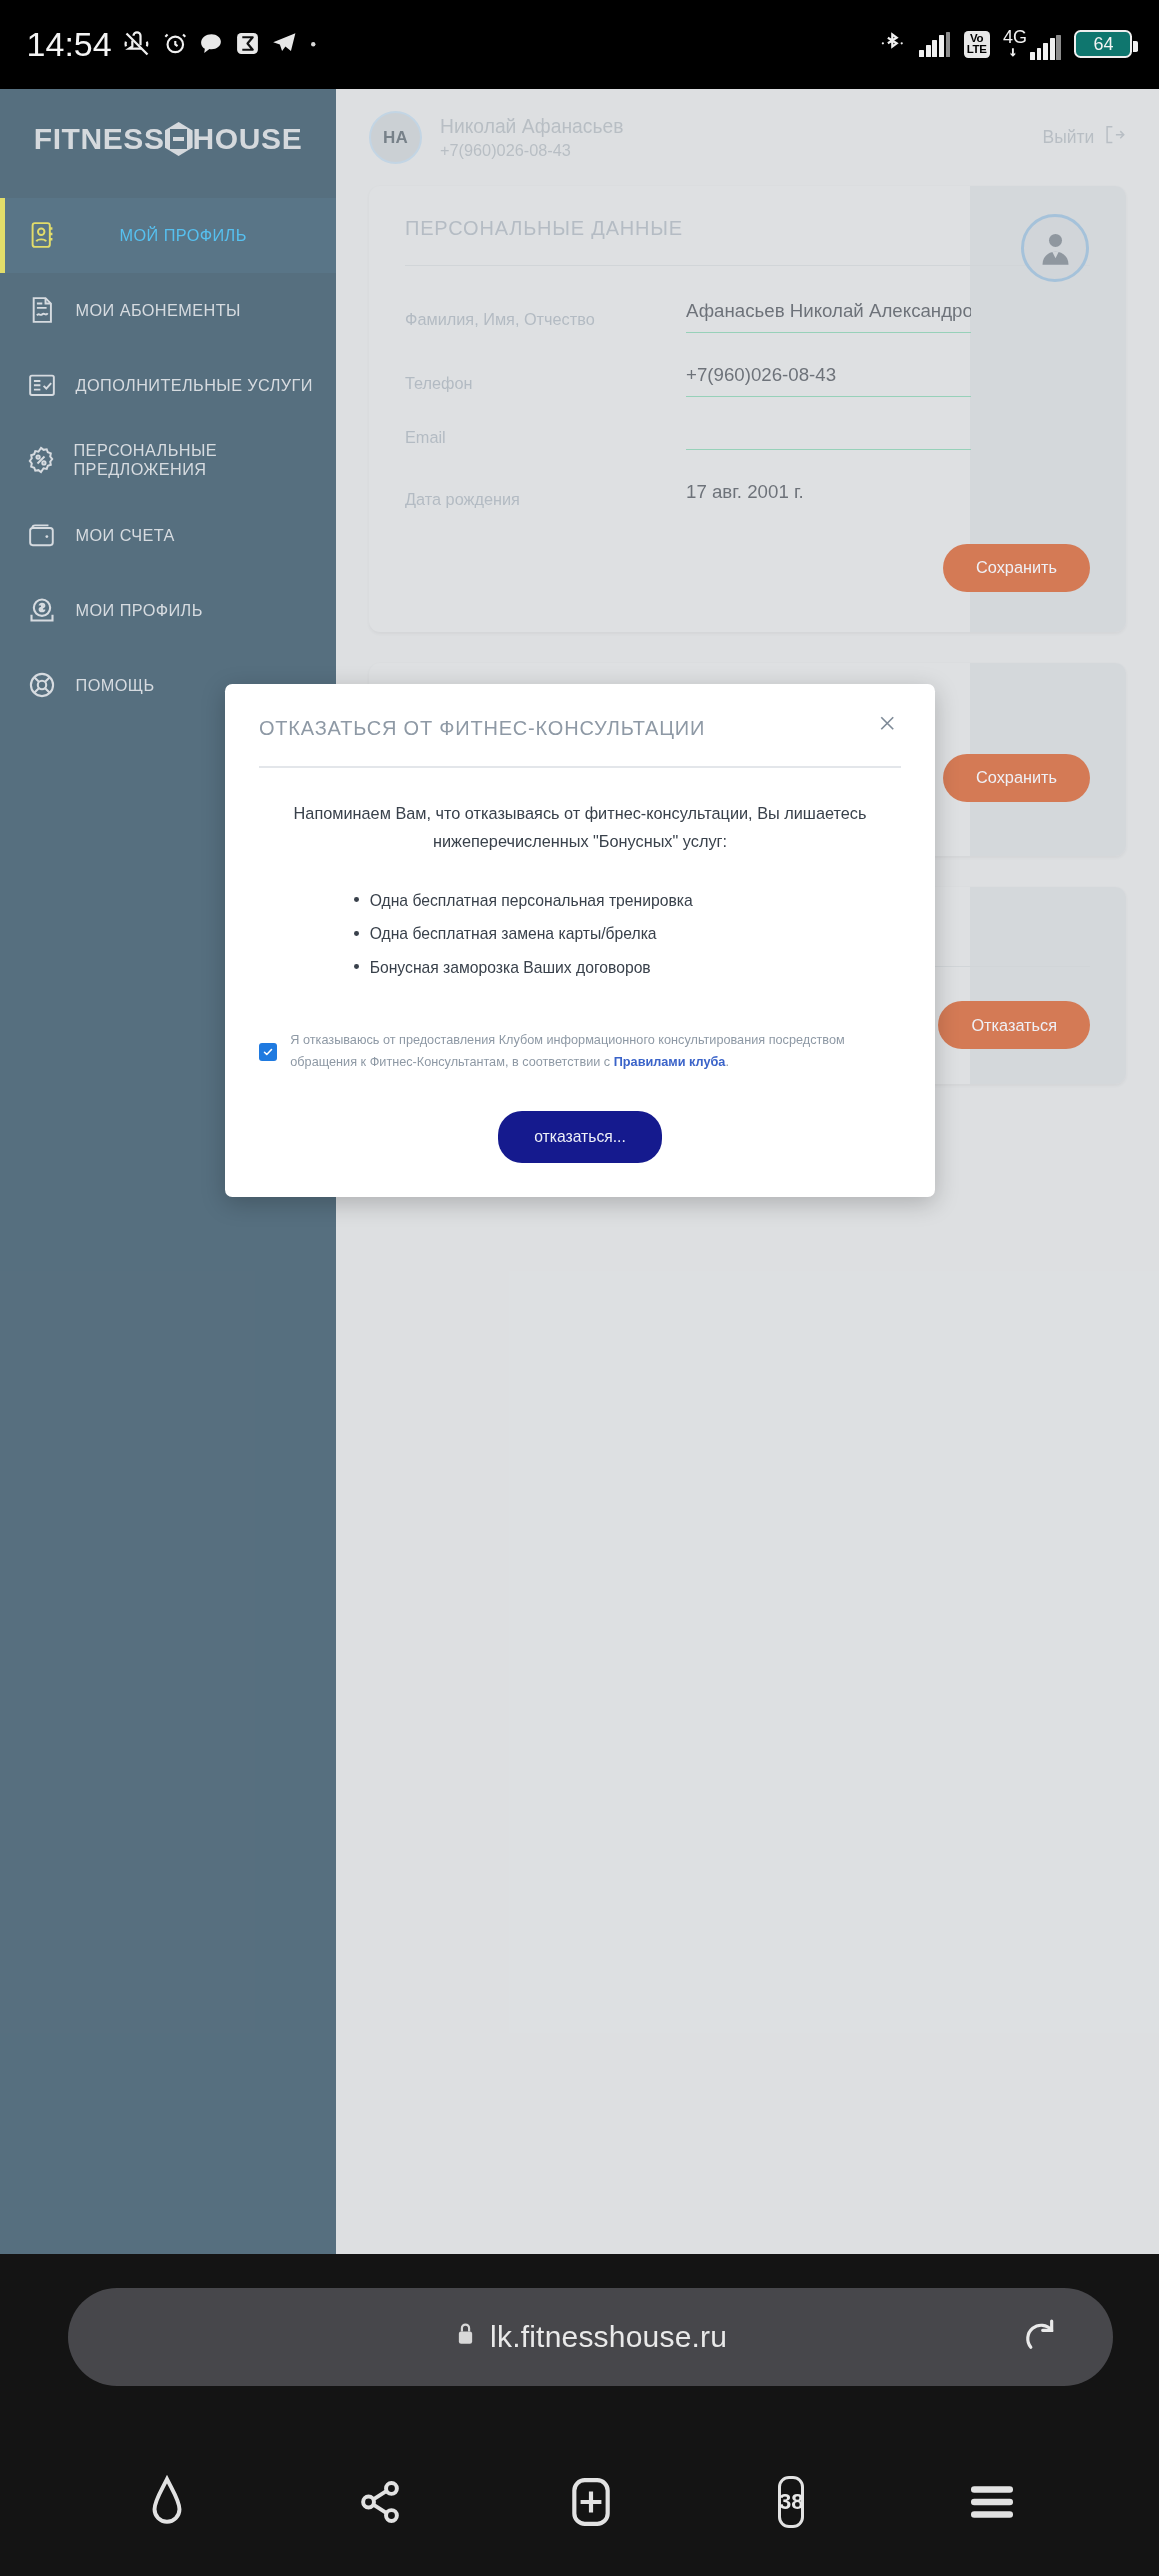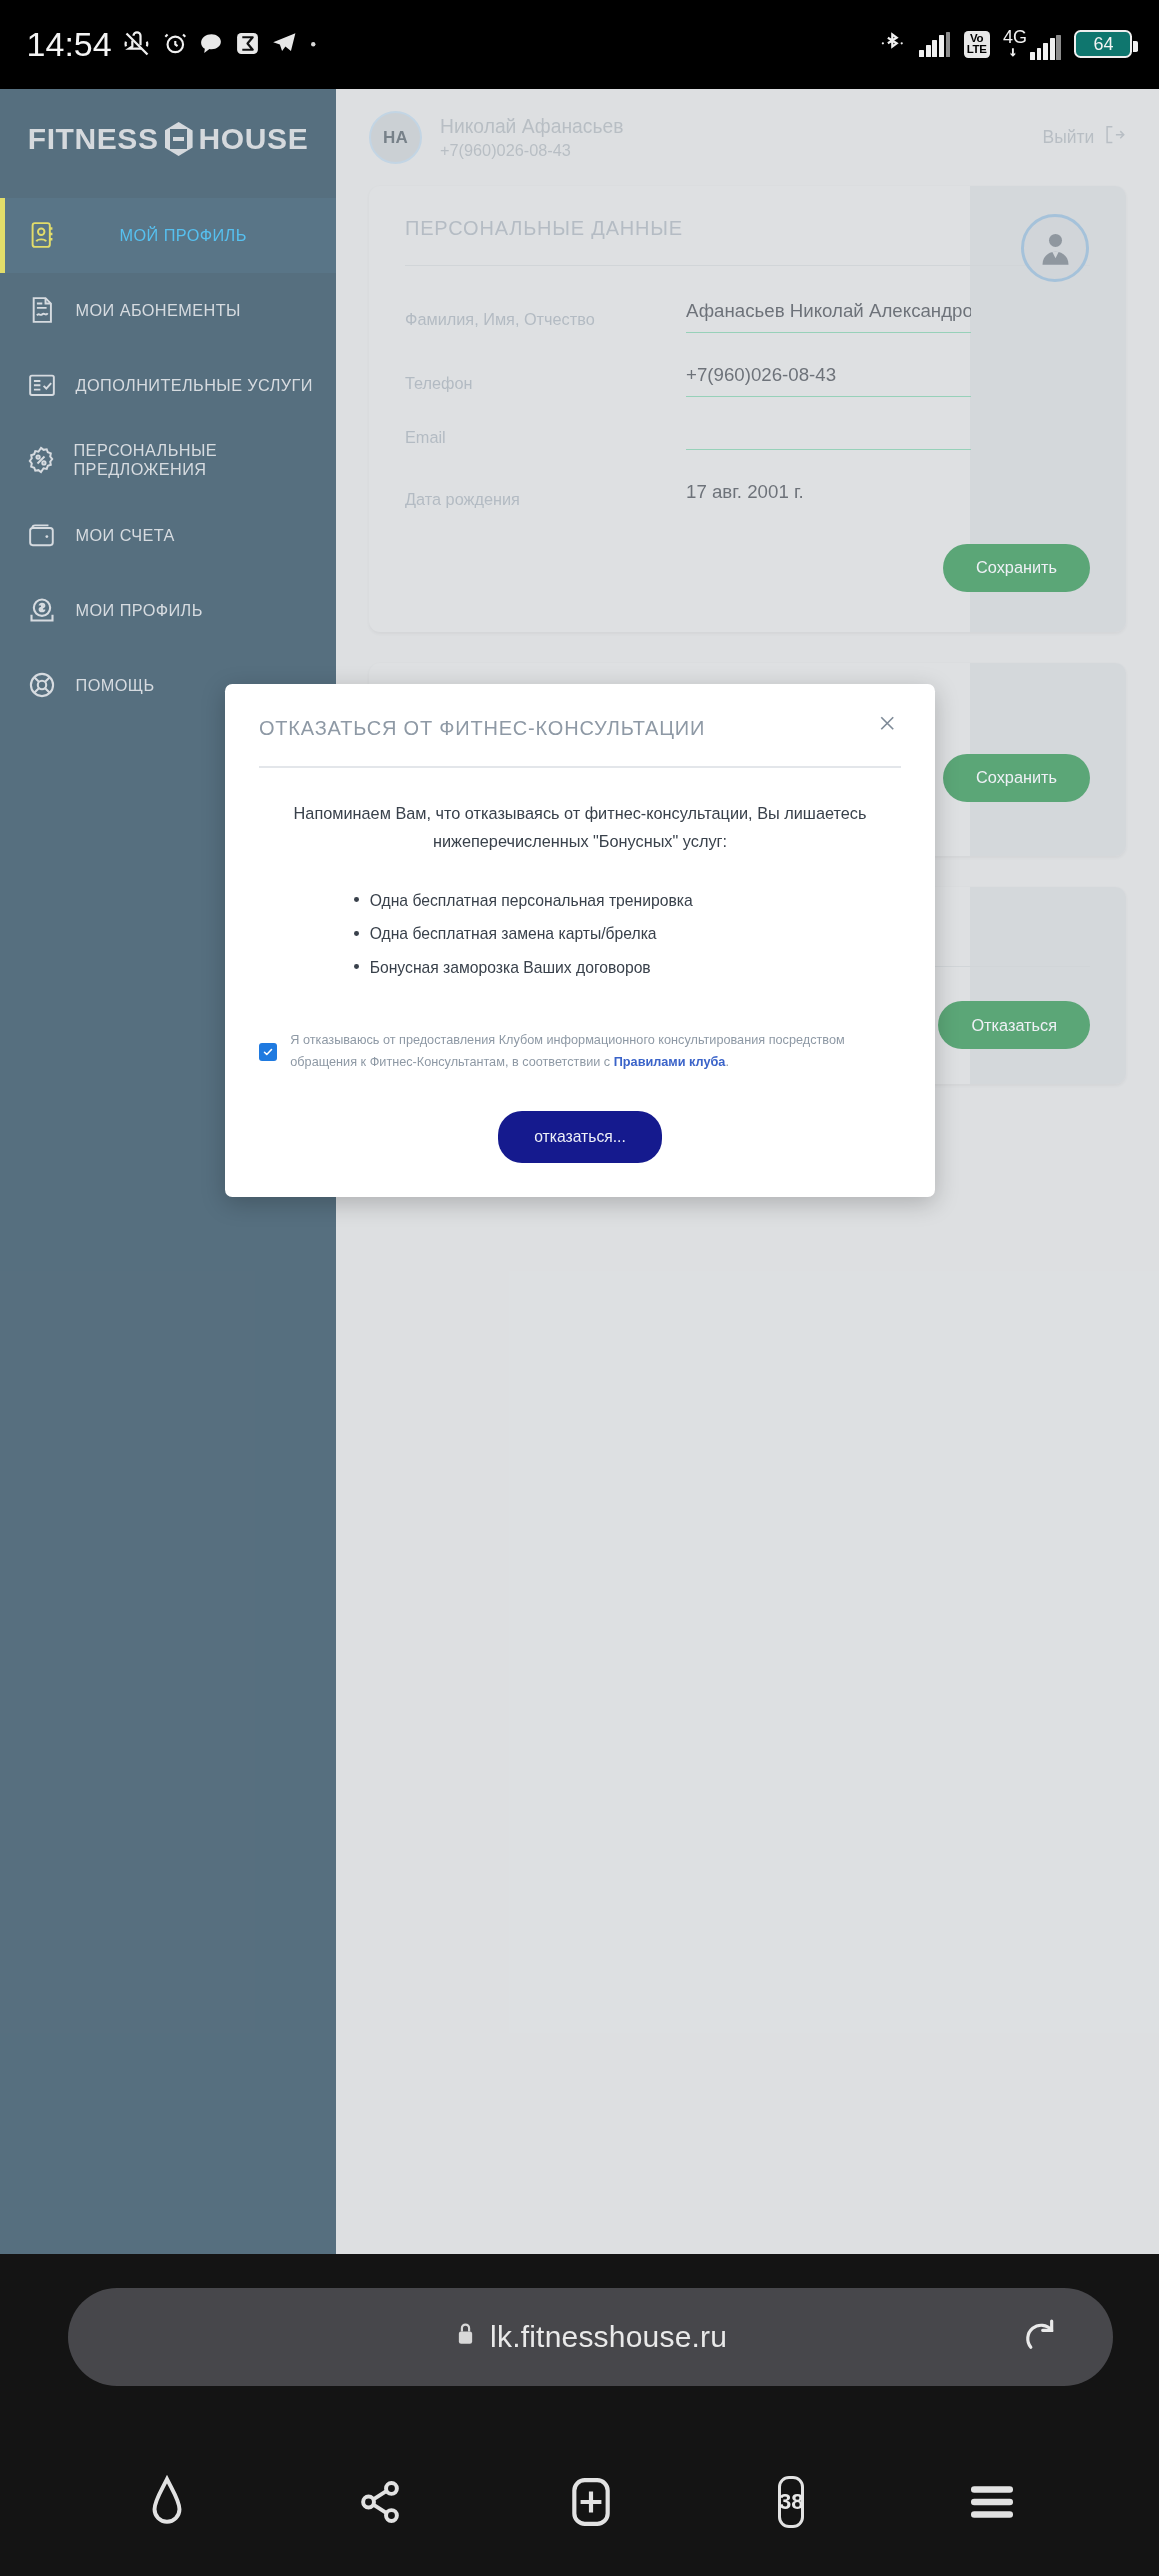--- a/index.html
+++ b/index.html
@@ -46,21 +46,21 @@
   }
 
   
   .sidebar{
     position:absolute; left:0; top:0; width:336px; height:2165px;
     background:#0e3148;
   }
   .logo{
     height:100px; display:flex; align-items:center; justify-content:center;
     color:#c3c9cf; font-size:30px; font-weight:700; letter-spacing:0.6px;
-    gap:6px; font-family:"Liberation Sans", sans-serif;
+    font-family:"Liberation Sans", sans-serif;
   }
   .logo .mark{
     width:28px;height:34px;background:#c3c9cf;
     clip-path:polygon(50% 0,100% 25%,100% 75%,50% 100%,0 75%,0 25%);
     position:relative; display:inline-block;
   }
   .logo .mark:before{
     content:""; position:absolute; left:5.4px; top:6.6px; right:5.4px; bottom:6.6px;
     background:#0e3148;
   }
@@ -126,21 +126,21 @@
     white-space:nowrap; overflow:hidden;
   }
   .fieldval.plain{ border-bottom:none; }
   .pd-avatar{
     position:absolute; right:37px; top:28px;
     width:68px;height:68px;border-radius:50%;
     background:#bdc3c9; border:3px solid #7fa8cb;
     display:flex; align-items:center; justify-content:center;
   }
   .btn-primary{
-    background:#15803d; color:#e8eaf2; border:none; border-radius:24px;
+    background:#c2410c; color:#e8eaf2; border:none; border-radius:24px;
     font-size:16.3px; padding:14.5px 33px; font-family:inherit; cursor:pointer;
   }
   .btn-row{ display:flex; justify-content:flex-end; }
   .srow{ display:flex; align-items:center; }
   .srow .slabel{ font-size:16.3px; color:#939ea9; }
   .srow .sbtn{ margin-left:auto; }
 
   
   .overlay{
     position:absolute; left:0; top:0; width:1159px; height:2165px;

